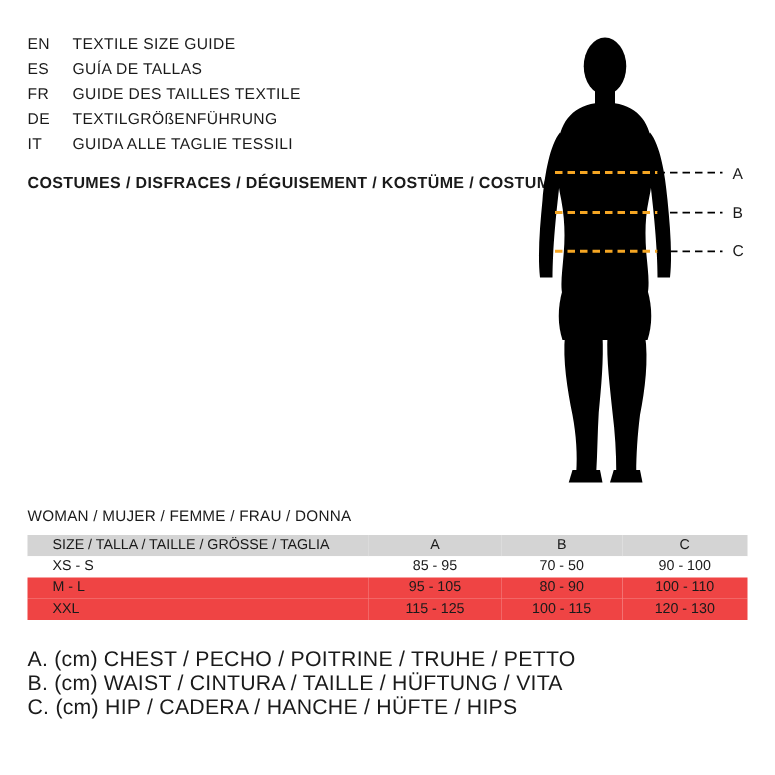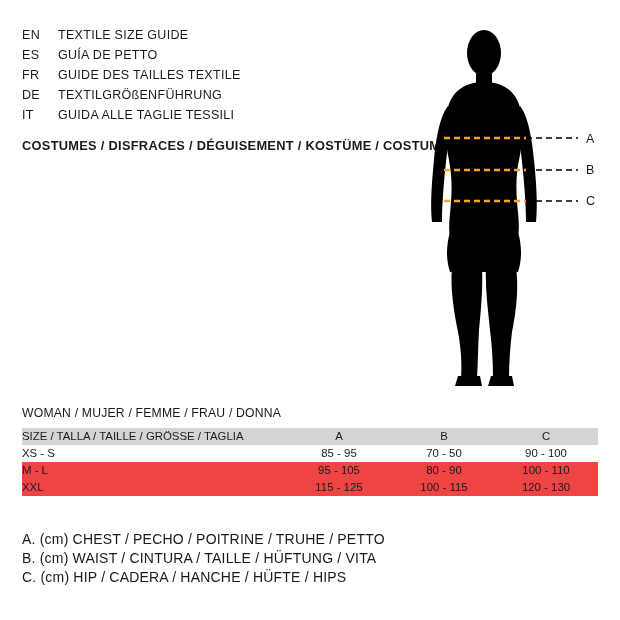--- a/index.html
+++ b/index.html
@@ -91,56 +91,56 @@
   }
   table.sizes th, table.sizes td {
     padding: 0;
     height: 17px;
     line-height: 17px;
     font-weight: normal;
     text-align: center;
   }
   table.sizes th.first, table.sizes td.first {
     text-align: left;
-    padding-left: 0;
+    padding-left: 20px;
     width: 262px;
   }
   table.sizes th { background: #d4d4d4; }
   table.sizes tr.alt td { background: #ef4444; }
   table.sizes tr.plain td { background: #ffffff; }
   table.sizes col.c-a { width: 110px; }
   table.sizes col.c-b { width: 100px; }
   table.sizes col.c-c { width: 104px; }
 
   
   .legend {
     position: absolute;
     left: 22px;
-    top: 530px;
-    font-size: 14px;
+    top: 518px;
+    font-size: 17px;
     letter-spacing: 0.2px;
   }
   .legend div {
     height: 19px;
     line-height: 19px;
   }
 </style>
 </head>
 <body>
 
 <div class="page">
 
   <div class="lang-block">
     <div class="lang-row">
       <span class="lang-code">EN</span>
       <span class="lang-text">TEXTILE SIZE GUIDE</span>
     </div>
     <div class="lang-row">
       <span class="lang-code">ES</span>
-      <span class="lang-text">GUÍA DE PETTO</span>
+      <span class="lang-text">GUÍA DE TALLAS</span>
     </div>
     <div class="lang-row">
       <span class="lang-code">FR</span>
       <span class="lang-text">GUIDE DES TAILLES TEXTILE</span>
     </div>
     <div class="lang-row">
       <span class="lang-code">DE</span>
       <span class="lang-text">TEXTILGRÖßENFÜHRUNG</span>
     </div>
     <div class="lang-row">

